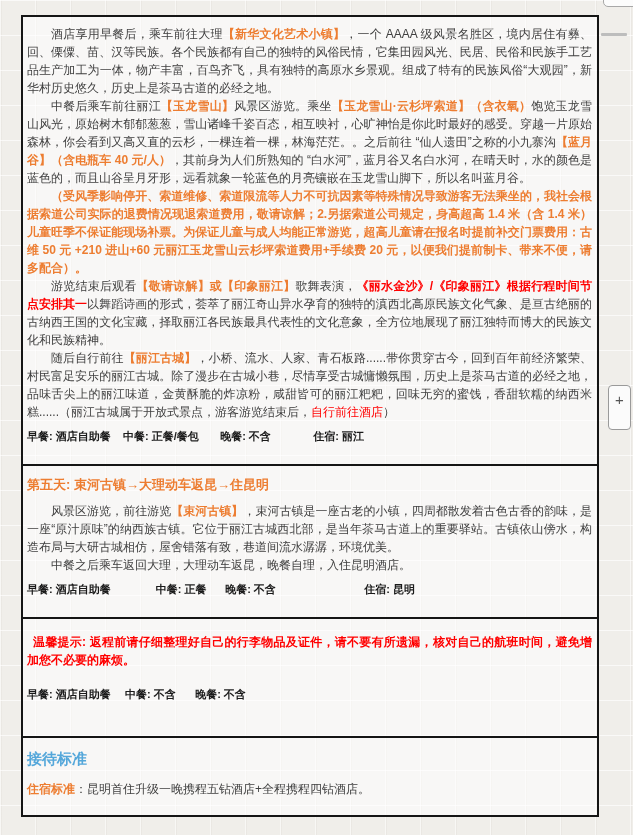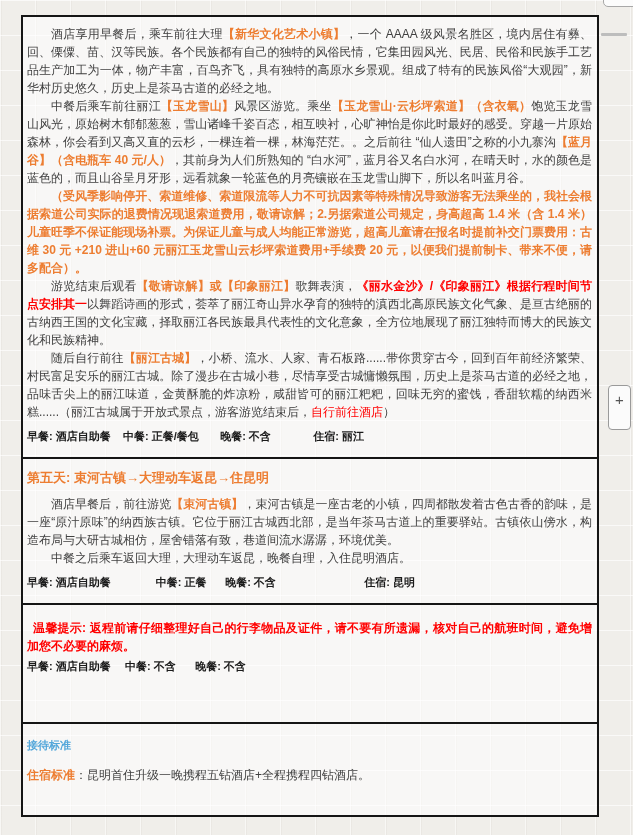--- a/index.html
+++ b/index.html
@@ -12,56 +12,56 @@
       linear-gradient(to bottom, rgba(255,255,255,.65) 1px, rgba(255,255,255,0) 1px),
       linear-gradient(to right, rgba(120,110,100,.05) 2px, rgba(0,0,0,0) 2px);
     background-size:35px 35px;
   }
   .doc{
     position:absolute;left:21px;top:15px;width:578px;height:802px;
     box-sizing:border-box;border:2px solid #151515;
     background:rgba(255,255,255,.55);
     overflow:hidden;
   }
-  .sec{box-sizing:border-box;padding:6px 5px 12px 4px;border-top:2px solid #151515;}
+  .sec{box-sizing:border-box;padding:6px 5px 19px 4px;border-top:2px solid #151515;}
   .sec:first-child{border-top:none;}
   .sec-day4{min-height:439px;padding-top:8px;}
   .sec-day5{min-height:128px;}
   .sec-day6{min-height:119px;}
   .sec-recv{min-height:110px;}
   .para{
     margin:0;font-size:12px;line-height:18px;color:#404040;
     text-align:justify;text-indent:2em;word-break:break-all;
   }
   .para.small-indent{text-indent:0.5em;}
   .para.big-indent{text-indent:4.5em;}
   .seg-n{color:#404040;}
   .seg-o{color:#ed7d31;font-weight:bold;}
   .seg-r{color:#ff0000;}
   .seg-rb{color:#ff0000;font-weight:bold;}
   .day-title{
     margin:2px 0 6px 0;font-size:13px;line-height:22px;
     color:#ed7d31;font-weight:bold;
   }
   .recv-title{
-    margin:4px 0 10px 0;font-size:11px;line-height:22px;
+    margin:4px 0 10px 0;font-size:15px;line-height:22px;
     color:#54a7da;font-weight:bold;
   }
   .meals{margin-top:6px;font-size:11px;line-height:18px;font-weight:bold;color:#1a1a1a;white-space:nowrap;}
   .meals span{display:inline-block;}
   .m1 span:nth-child(1){width:93px;}
   .m1 span:nth-child(2){width:94px;}
   .m1 span:nth-child(3){width:90px;}
   .m2 span:nth-child(1){width:110px;}
   .m2 span:nth-child(2){width:82px;text-align:center;}
   .m2 span:nth-child(3){width:136px;}
   .m3 span:nth-child(1){width:95px;}
   .m3 span:nth-child(2){width:67px;}
   .sec-day6 .para{margin-top:8px;}
-  .sec-day6 .meals{margin-top:2px;}
+  .sec-day6 .meals{margin-top:16px;}
   .sec-recv .para{margin-top:2px;text-indent:0;}
   
   .float-partial{
     position:absolute;top:-13px;right:-5px;width:33px;height:18px;
     background:#fcfcfc;border:1px solid #a8a8a8;border-radius:5px;
   }
   .gray-dash{
     position:absolute;top:33px;left:601px;width:26px;height:3px;
     background:#bdbdbd;border-radius:1px;
   }
@@ -75,34 +75,34 @@
 </head>
 <body>
 
 <div class="page">
 
   <div class="doc">
 
     <section class="sec sec-day4">
       <p class="para"><span class="seg-n">酒店享用早餐后，乘车前往大理</span><span class="seg-o">【新华文化艺术小镇】</span><span class="seg-n">，一个 AAAA 级风景名胜区，境内居住有彝、回、傈僳、苗、汉等民族。各个民族都有自己的独特的风俗民情，它集田园风光、民居、民俗和民族手工艺品生产加工为一体，物产丰富，百鸟齐飞，具有独特的高原水乡景观。组成了特有的民族风俗“大观园”，新华村历史悠久，历史上是茶马古道的必经之地。</span></p>
       <p class="para"><span class="seg-n">中餐后乘车前往丽江</span><span class="seg-o">【玉龙雪山】</span><span class="seg-n">风景区游览。乘坐</span><span class="seg-o">【玉龙雪山·云杉坪索道】</span><span class="seg-o">（含衣氧）</span><span class="seg-n">饱览玉龙雪山风光，原始树木郁郁葱葱，雪山诸峰千姿百态，相互映衬，心旷神怡是你此时最好的感受。穿越一片原始森林，你会看到又高又直的云杉，一棵连着一棵，林海茫茫。。之后前往 “仙人遗田”之称的小九寨沟</span><span class="seg-o">【蓝月谷】</span><span class="seg-o">（含电瓶车 40 元/人）</span><span class="seg-n">，其前身为人们所熟知的 “白水河”，蓝月谷又名白水河，在晴天时，水的颜色是蓝色的，而且山谷呈月牙形，远看就象一轮蓝色的月亮镶嵌在玉龙雪山脚下，所以名叫蓝月谷。</span></p>
-      <p class="para"><span class="seg-o">（受风季影响停开、索道维修、索道限流等人力不可抗因素等特殊情况导致游客无法乘坐的，我社会根据索道公司实际的退费情况现退索道费用，敬请谅解；2.另据索道公司规定，身高超高 1.4 米（含 1.4 米）儿童旺季不保证能现场补票。为保证儿童与成人均能正常游览，超高儿童请在报名时提前补交门票费用：古维 30 元 +210 进山+60 元丽江玉龙雪山云杉坪索道费用+手续费 20 元，以便我们提前制卡、带来不便，请多配合）。</span></p>
+      <p class="para"><span class="seg-o">（受风季影响停开、索道维修、索道限流等人力不可抗因素等特殊情况导致游客无法乘坐的，我社会根据索道公司实际的退费情况现退索道费用，敬请谅解；2.另据索道公司规定，身高超高 1.4 米（含 1.4 米）儿童旺季不保证能现场补票。为保证儿童与成人均能正常游览，超高儿童请在报名时提前补交门票费用：古维 50 元 +210 进山+60 元丽江玉龙雪山云杉坪索道费用+手续费 20 元，以便我们提前制卡、带来不便，请多配合）。</span></p>
       <p class="para"><span class="seg-n">游览结束后观看</span><span class="seg-o">【敬请谅解】或【印象丽江】</span><span class="seg-n">歌舞表演，</span><span class="seg-rb">《丽水金沙》/《印象丽江》根据行程时间节点安排其一</span><span class="seg-n">以舞蹈诗画的形式，荟萃了丽江奇山异水孕育的独特的滇西北高原民族文化气象、是亘古绝丽的古纳西王国的文化宝藏，择取丽江各民族最具代表性的文化意象，全方位地展现了丽江独特而博大的民族文化和民族精神。</span></p>
       <p class="para"><span class="seg-n">随后自行前往</span><span class="seg-o">【丽江古城】</span><span class="seg-n">，小桥、流水、人家、青石板路......带你贯穿古今，回到百年前经济繁荣、村民富足安乐的丽江古城。除了漫步在古城小巷，尽情享受古城慵懒氛围，历史上是茶马古道的必经之地，品味舌尖上的丽江味道，金黄酥脆的炸凉粉，咸甜皆可的丽江粑粑，回味无穷的蜜饯，香甜软糯的纳西米糕......（丽江古城属于开放式景点，游客游览结束后，</span><span class="seg-r">自行前往酒店</span><span class="seg-n">）</span></p>
       <div class="meals m1">
         <span>早餐: 酒店自助餐</span>
         <span>中餐: 正餐/餐包</span>
         <span>晚餐: 不含</span>
         <span>住宿: 丽江</span>
       </div>
     </section>
 
     <section class="sec sec-day5">
       <h2 class="day-title">第五天: 束河古镇→大理动车返昆→住昆明</h2>
-      <p class="para"><span class="seg-n">酒店早餐后，前往游览</span><span class="seg-o">【束河古镇】</span><span class="seg-n">，束河古镇是一座古老的小镇，四周都散发着古色古香的韵味，是一座“原汁原味”的纳西族古镇。它位于丽江古城西北部，是当年茶马古道上的重要驿站。古镇依山傍水，构造布局与大研古城相仿，屋舍错落有致，巷道间流水潺潺，环境优美。</span></p>
+      <p class="para"><span class="seg-n">风景区游览，前往游览</span><span class="seg-o">【束河古镇】</span><span class="seg-n">，束河古镇是一座古老的小镇，四周都散发着古色古香的韵味，是一座“原汁原味”的纳西族古镇。它位于丽江古城西北部，是当年茶马古道上的重要驿站。古镇依山傍水，构造布局与大研古城相仿，屋舍错落有致，巷道间流水潺潺，环境优美。</span></p>
       <p class="para"><span class="seg-n">中餐之后乘车返回大理，大理动车返昆，晚餐自理，入住昆明酒店。</span></p>
       <div class="meals m2">
         <span>早餐: 酒店自助餐</span>
         <span>中餐: 正餐</span>
         <span>晚餐: 不含</span>
         <span>住宿: 昆明</span>
       </div>
     </section>
 
     <section class="sec sec-day6">

